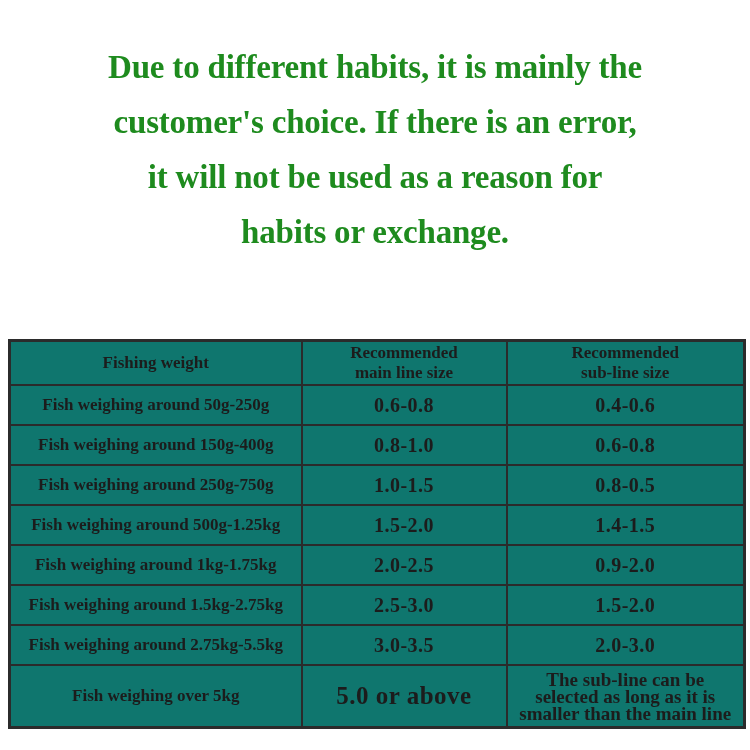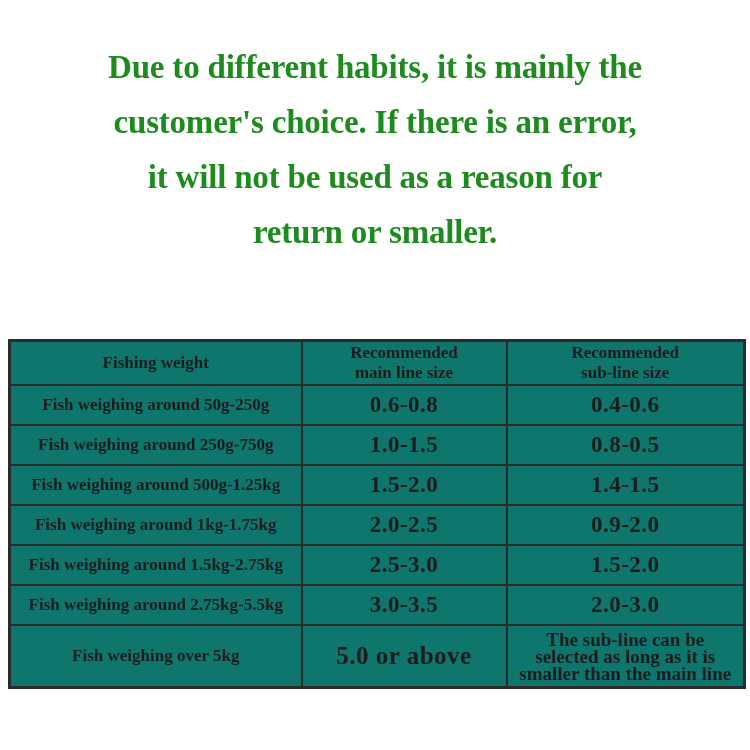--- a/index.html
+++ b/index.html
@@ -51,21 +51,21 @@
     font-size: 17px;
     line-height: 20px;
     white-space: pre-line;
     height: 42px;
   }
   td.weight-cell {
     font-size: 17px;
     height: 38px;
   }
   td.num-cell {
-    font-size: 23px;
+    font-size: 20px;
     letter-spacing: 0.5px;
   }
   tr.last-row td.weight-cell {
     height: 60px;
   }
   td.note-cell {
     font-size: 19px;
     line-height: 17px;
     white-space: pre-line;
     letter-spacing: 0;
@@ -77,41 +77,46 @@
 </style>
 </head>
 <body>
 
 <div class="page">
 
   <div class="disclaimer" style="color: rgb(30, 139, 30);">
     <span class="line">Due to different habits, it is mainly the</span>
     <span class="line">customer's choice. If there is an error,</span>
     <span class="line">it will not be used as a reason for</span>
-    <span class="line">return or smaller.</span>
+    <span class="line">habits or exchange.</span>
   </div>
 
   <table class="spec">
     <colgroup>
       <col style="width:292px">
       <col style="width:205px">
       <col style="width:238px">
     </colgroup>
     <tbody>
         <tr>
       <th class="col-head">Fishing weight</th>
       <th class="col-head">Recommended
 main line size</th>
       <th class="col-head">Recommended
 sub-line size</th>
     </tr>
     <tr>
       <td class="weight-cell">Fish weighing around 50g-250g</td>
       <td class="num-cell">0.6-0.8</td>
       <td class="num-cell">0.4-0.6</td>
+    </tr>
+    <tr>
+      <td class="weight-cell">Fish weighing around 150g-400g</td>
+      <td class="num-cell">0.8-1.0</td>
+      <td class="num-cell">0.6-0.8</td>
     </tr>
     <tr>
       <td class="weight-cell">Fish weighing around 250g-750g</td>
       <td class="num-cell">1.0-1.5</td>
       <td class="num-cell">0.8-0.5</td>
     </tr>
     <tr>
       <td class="weight-cell">Fish weighing around 500g-1.25kg</td>
       <td class="num-cell">1.5-2.0</td>
       <td class="num-cell">1.4-1.5</td>

